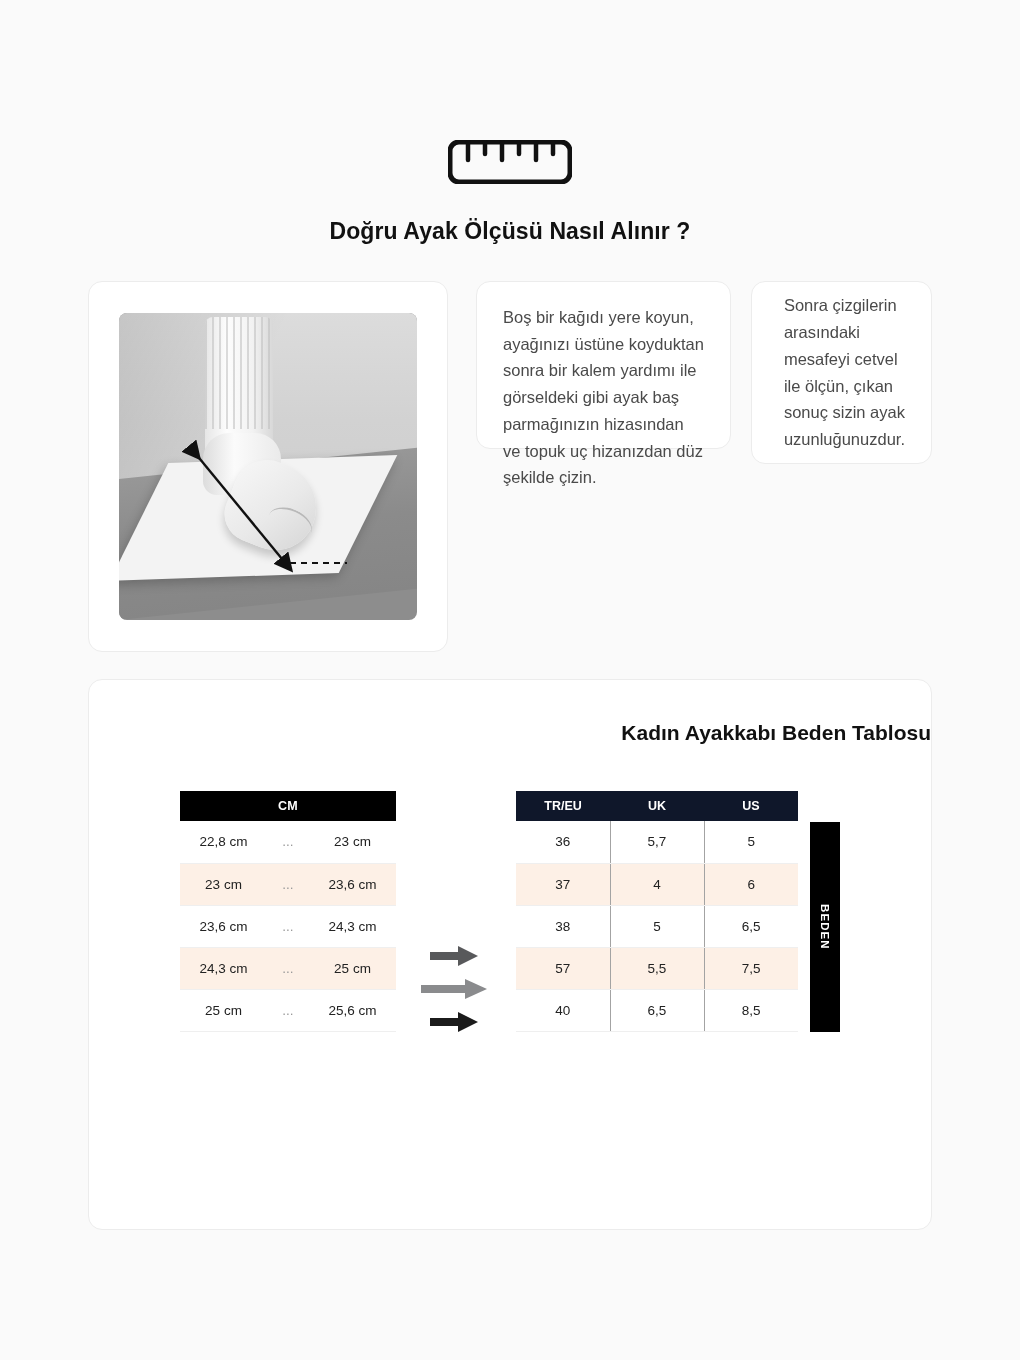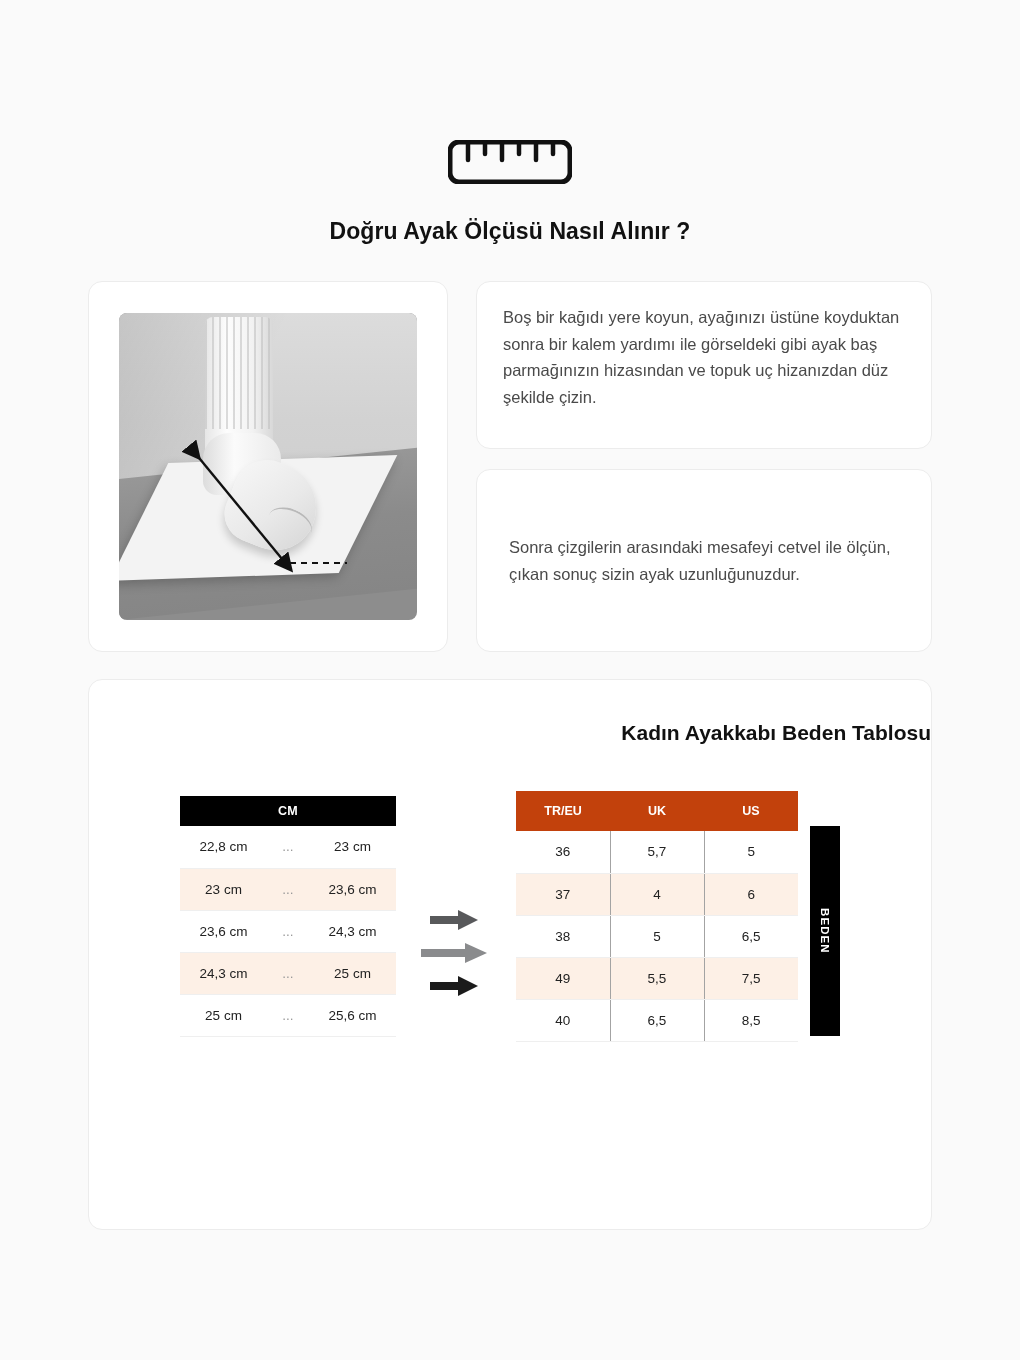--- a/index.html
+++ b/index.html
@@ -132,21 +132,21 @@
     width: 46px; height: 30px;
     border-top: 2px solid rgba(170,170,170,.75);
     border-radius: 50%;
     transform: rotate(24deg);
   }
   .photo svg.markup { position: absolute; left: 0; top: 0; }
 
   .text-col {
     width: 456px;
     display: flex;
-    flex-direction: column;
+    flex-direction: row;
     gap: 20px;
   }
   .text-card {
     background: #ffffff;
     border: 1px solid #ececec;
     border-radius: 14px;
     padding: 22px 26px;
     color: #4a4a4a;
     font-size: 16.5px;
     line-height: 1.62;
@@ -169,21 +169,21 @@
     margin-top: 41px;
     text-align: right;
     font-size: 21px;
     font-weight: bold;
     color: #111;
   }
   .tables-row {
     margin-top: 46px;
     display: flex;
     justify-content: center;
-    align-items: center;
+    align-items: flex-end;
     gap: 12px;
   }
   table { border-collapse: collapse; }
 
   
   .cm-table { width: 216px; }
   .cm-table th.cm-head {
     background: #000;
     color: #fff;
     font-size: 12.5px;
@@ -212,25 +212,25 @@
     flex-direction: column;
     align-items: center;
     justify-content: center;
     gap: 13px;
     padding-top: 74px;
   }
 
   
   .size-table { width: 282px; }
   .size-table th {
-    background: #c2410c;
+    background: #0f172a;
     color: #fff;
     font-size: 12.5px;
     font-weight: bold;
-    height: 40px;
+    height: 30px;
     text-align: center;
     width: 94px;
   }
   .size-table td {
     height: 42px;
     font-size: 13.5px;
     color: #222;
     text-align: center;
     background: #fff;
     border-bottom: 1px solid #efefef;
@@ -386,21 +386,21 @@
             <td>37</td>
             <td>4</td>
             <td>6</td>
           </tr>
           <tr>
             <td>38</td>
             <td>5</td>
             <td>6,5</td>
           </tr>
           <tr class="alt">
-            <td>49</td>
+            <td>57</td>
             <td>5,5</td>
             <td>7,5</td>
           </tr>
           <tr>
             <td>40</td>
             <td>6,5</td>
             <td>8,5</td>
           </tr>
         </tbody>
       </table>

